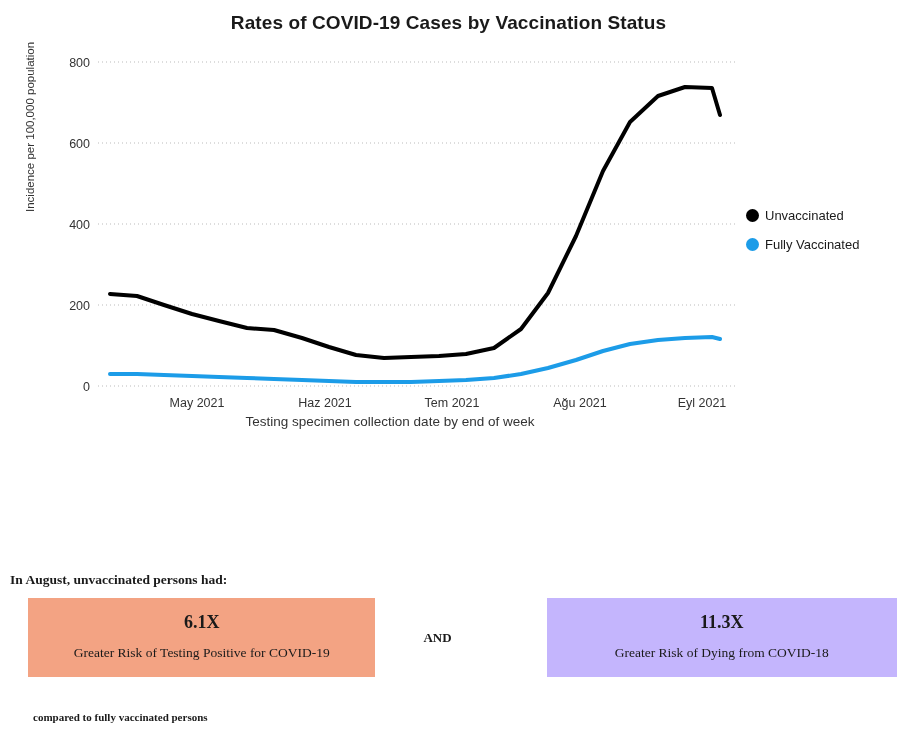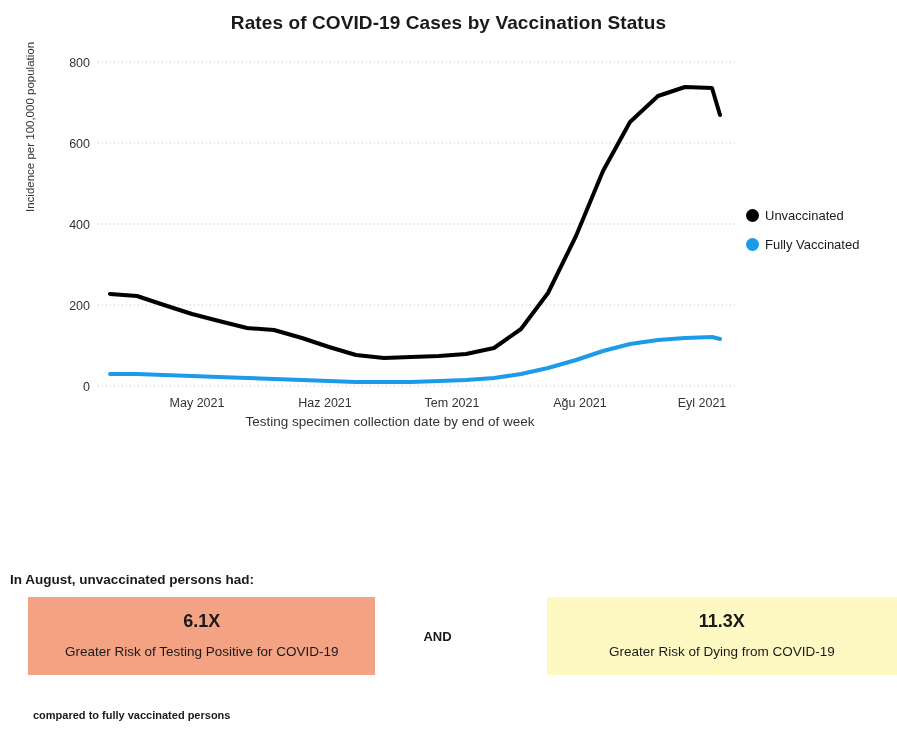--- a/index.html
+++ b/index.html
@@ -84,20 +84,21 @@
   }
   .legend-label {
     color: #1a1a1a;
     white-space: nowrap;
   }
   .footer {
     position: absolute;
     left: 0;
     top: 560px;
     width: 897px;
+    font-family: Liberation Serif, serif;
   }
   .footer-lead {
     font-size: 13.5px;
     font-weight: bold;
     color: #1a1a1a;
     margin-left: 10px;
     margin-bottom: 10px;
   }
   .stat-row {
     display: flex;
@@ -110,21 +111,21 @@
     padding: 14px 10px 16px 10px;
     text-align: center;
     color: #1a1a1a;
   }
   .stat-box.left {
     width: 360px;
     background: #f3a383;
   }
   .stat-box.right {
     width: 363px;
-    background: #fef9c3;
+    background: #c4b5fd;
   }
   .stat-and {
     width: 78px;
     font-size: 13px;
     font-weight: bold;
     color: #1a1a1a;
   }
   .stat-value {
     font-size: 18px;
     font-weight: bold;
@@ -206,20 +207,20 @@
     <div class="footer-lead">In August, unvaccinated persons had:</div>
 
     <div class="stat-row">
       <div class="stat-box left">
         <div class="stat-value">6.1X</div>
         <div class="stat-desc">Greater Risk of Testing Positive for COVID-19</div>
       </div>
       <div class="stat-and">AND</div>
       <div class="stat-box right">
         <div class="stat-value">11.3X</div>
-        <div class="stat-desc">Greater Risk of Dying from COVID-19</div>
+        <div class="stat-desc">Greater Risk of Dying from COVID-18</div>
       </div>
     </div>
 
     <div class="footer-note">compared to fully vaccinated persons</div>
   </div>
 
 </div>
 
 </body></html>

